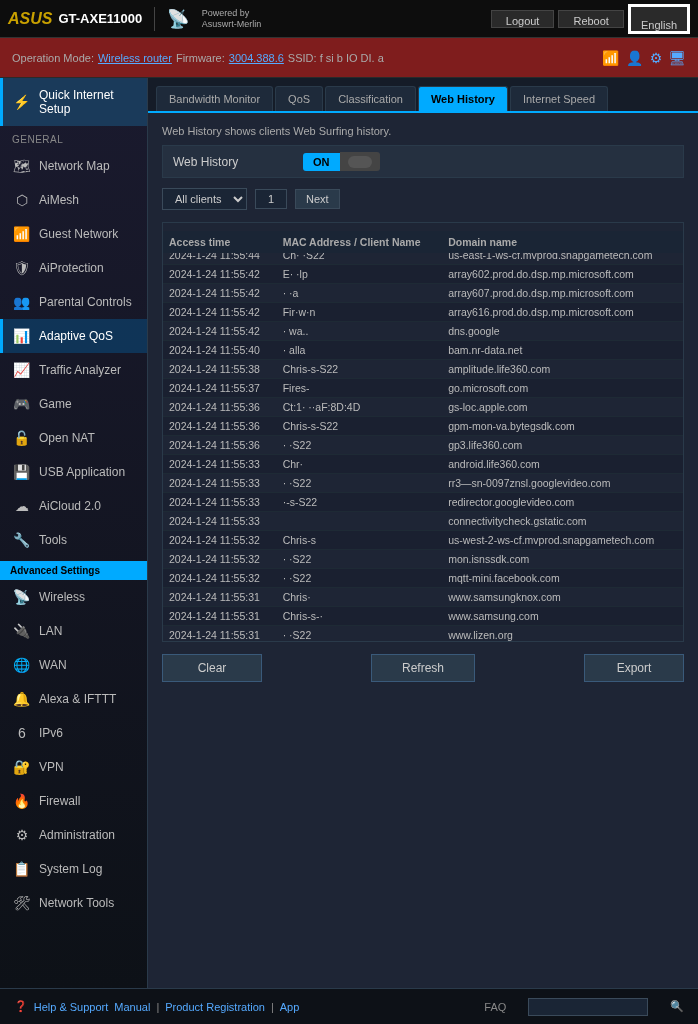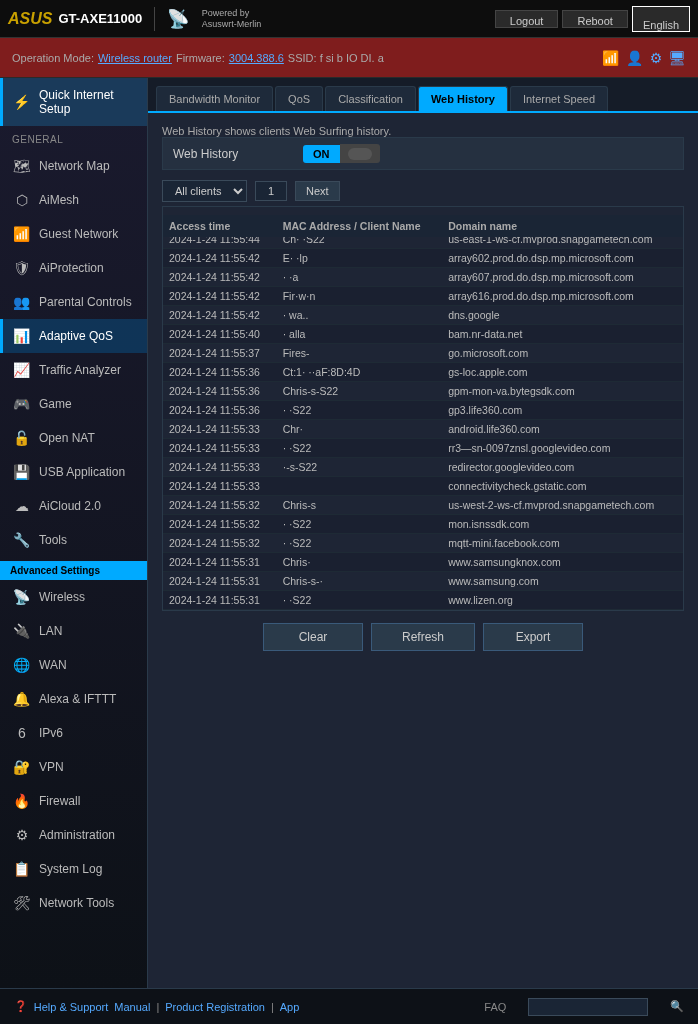--- a/index.html
+++ b/index.html
@@ -51,21 +51,21 @@
       border: 1px solid #444;
       padding: 4px 14px;
       cursor: pointer;
       font-size: 11px;
       margin-left: 4px;
       height: 18px;
     }
     .lang-btn {
       background: #2a2a2a;
       color: #ccc;
-      border: 1px solid #ffffff;
+      border: 3px solid #ffffff;
       padding: 12px 10px;
       margin-left: 4px;
       font-size: 11px;
       height: 26px;
       cursor: pointer;
     }
 
     
     .status-bar {
       background: #7f1d1d;
@@ -176,21 +176,21 @@
     }
     .page-title {
       font-size: 16px;
       font-weight: bold;
       color: #fff;
       margin-bottom: 8px;
     }
     .page-description {
       color: #aaa;
       font-size: 11px;
-      margin-bottom: 0;
+      margin-bottom: 8px;
     }
 
     
     .toggle-row {
       display: flex;
       align-items: center;
       background: #253040;
       border: 1px solid #2a3a4a;
       padding: 6px 10px;
       margin-bottom: 10px;
@@ -220,21 +220,21 @@
       font-size: 11px;
       padding: 3px 8px;
       border-radius: 0 3px 3px 0;
     }
 
     
     .filter-row {
       display: flex;
       align-items: center;
       gap: 8px;
-      margin-bottom: 4px;
+      margin-bottom: 12px;
     }
     .filter-select {
       background: #1a2535;
       color: #ccc;
       border: 1px solid #3a4a5a;
       padding: 3px 8px;
       font-size: 11px;
       cursor: pointer;
     }
     .page-input {
@@ -285,21 +285,21 @@
     .data-table td {
       padding: 3px 6px;
       color: #bbb;
       white-space: nowrap;
     }
 
     
     .action-buttons {
       display: flex;
       gap: 8px;
-      justify-content: center;
+      justify-content: space-between;
       margin-top: 4px;
     }
     .action-btn {
       background: #2a3a4a;
       color: #ccc;
       border: 1px solid #3a5a7a;
       padding: 6px 30px;
       font-size: 12px;
       cursor: pointer;
       min-width: 100px;
@@ -537,20 +537,25 @@
       <td>2024-1-24 11:55:42</td>
       <td>·       wa..</td>
       <td>dns.google</td>
     </tr>
               <tr>
       <td>2024-1-24 11:55:40</td>
       <td>·       alla</td>
       <td>bam.nr-data.net</td>
     </tr>
               <tr>
+      <td>2024-1-24 11:55:38</td>
+      <td>Chris-s-S22</td>
+      <td>amplitude.life360.com</td>
+    </tr>
+              <tr>
       <td>2024-1-24 11:55:37</td>
       <td>Fires-</td>
       <td>go.microsoft.com</td>
     </tr>
               <tr>
       <td>2024-1-24 11:55:36</td>
       <td>Ct:1·  ··aF:8D:4D</td>
       <td>gs-loc.apple.com</td>
     </tr>
               <tr>

